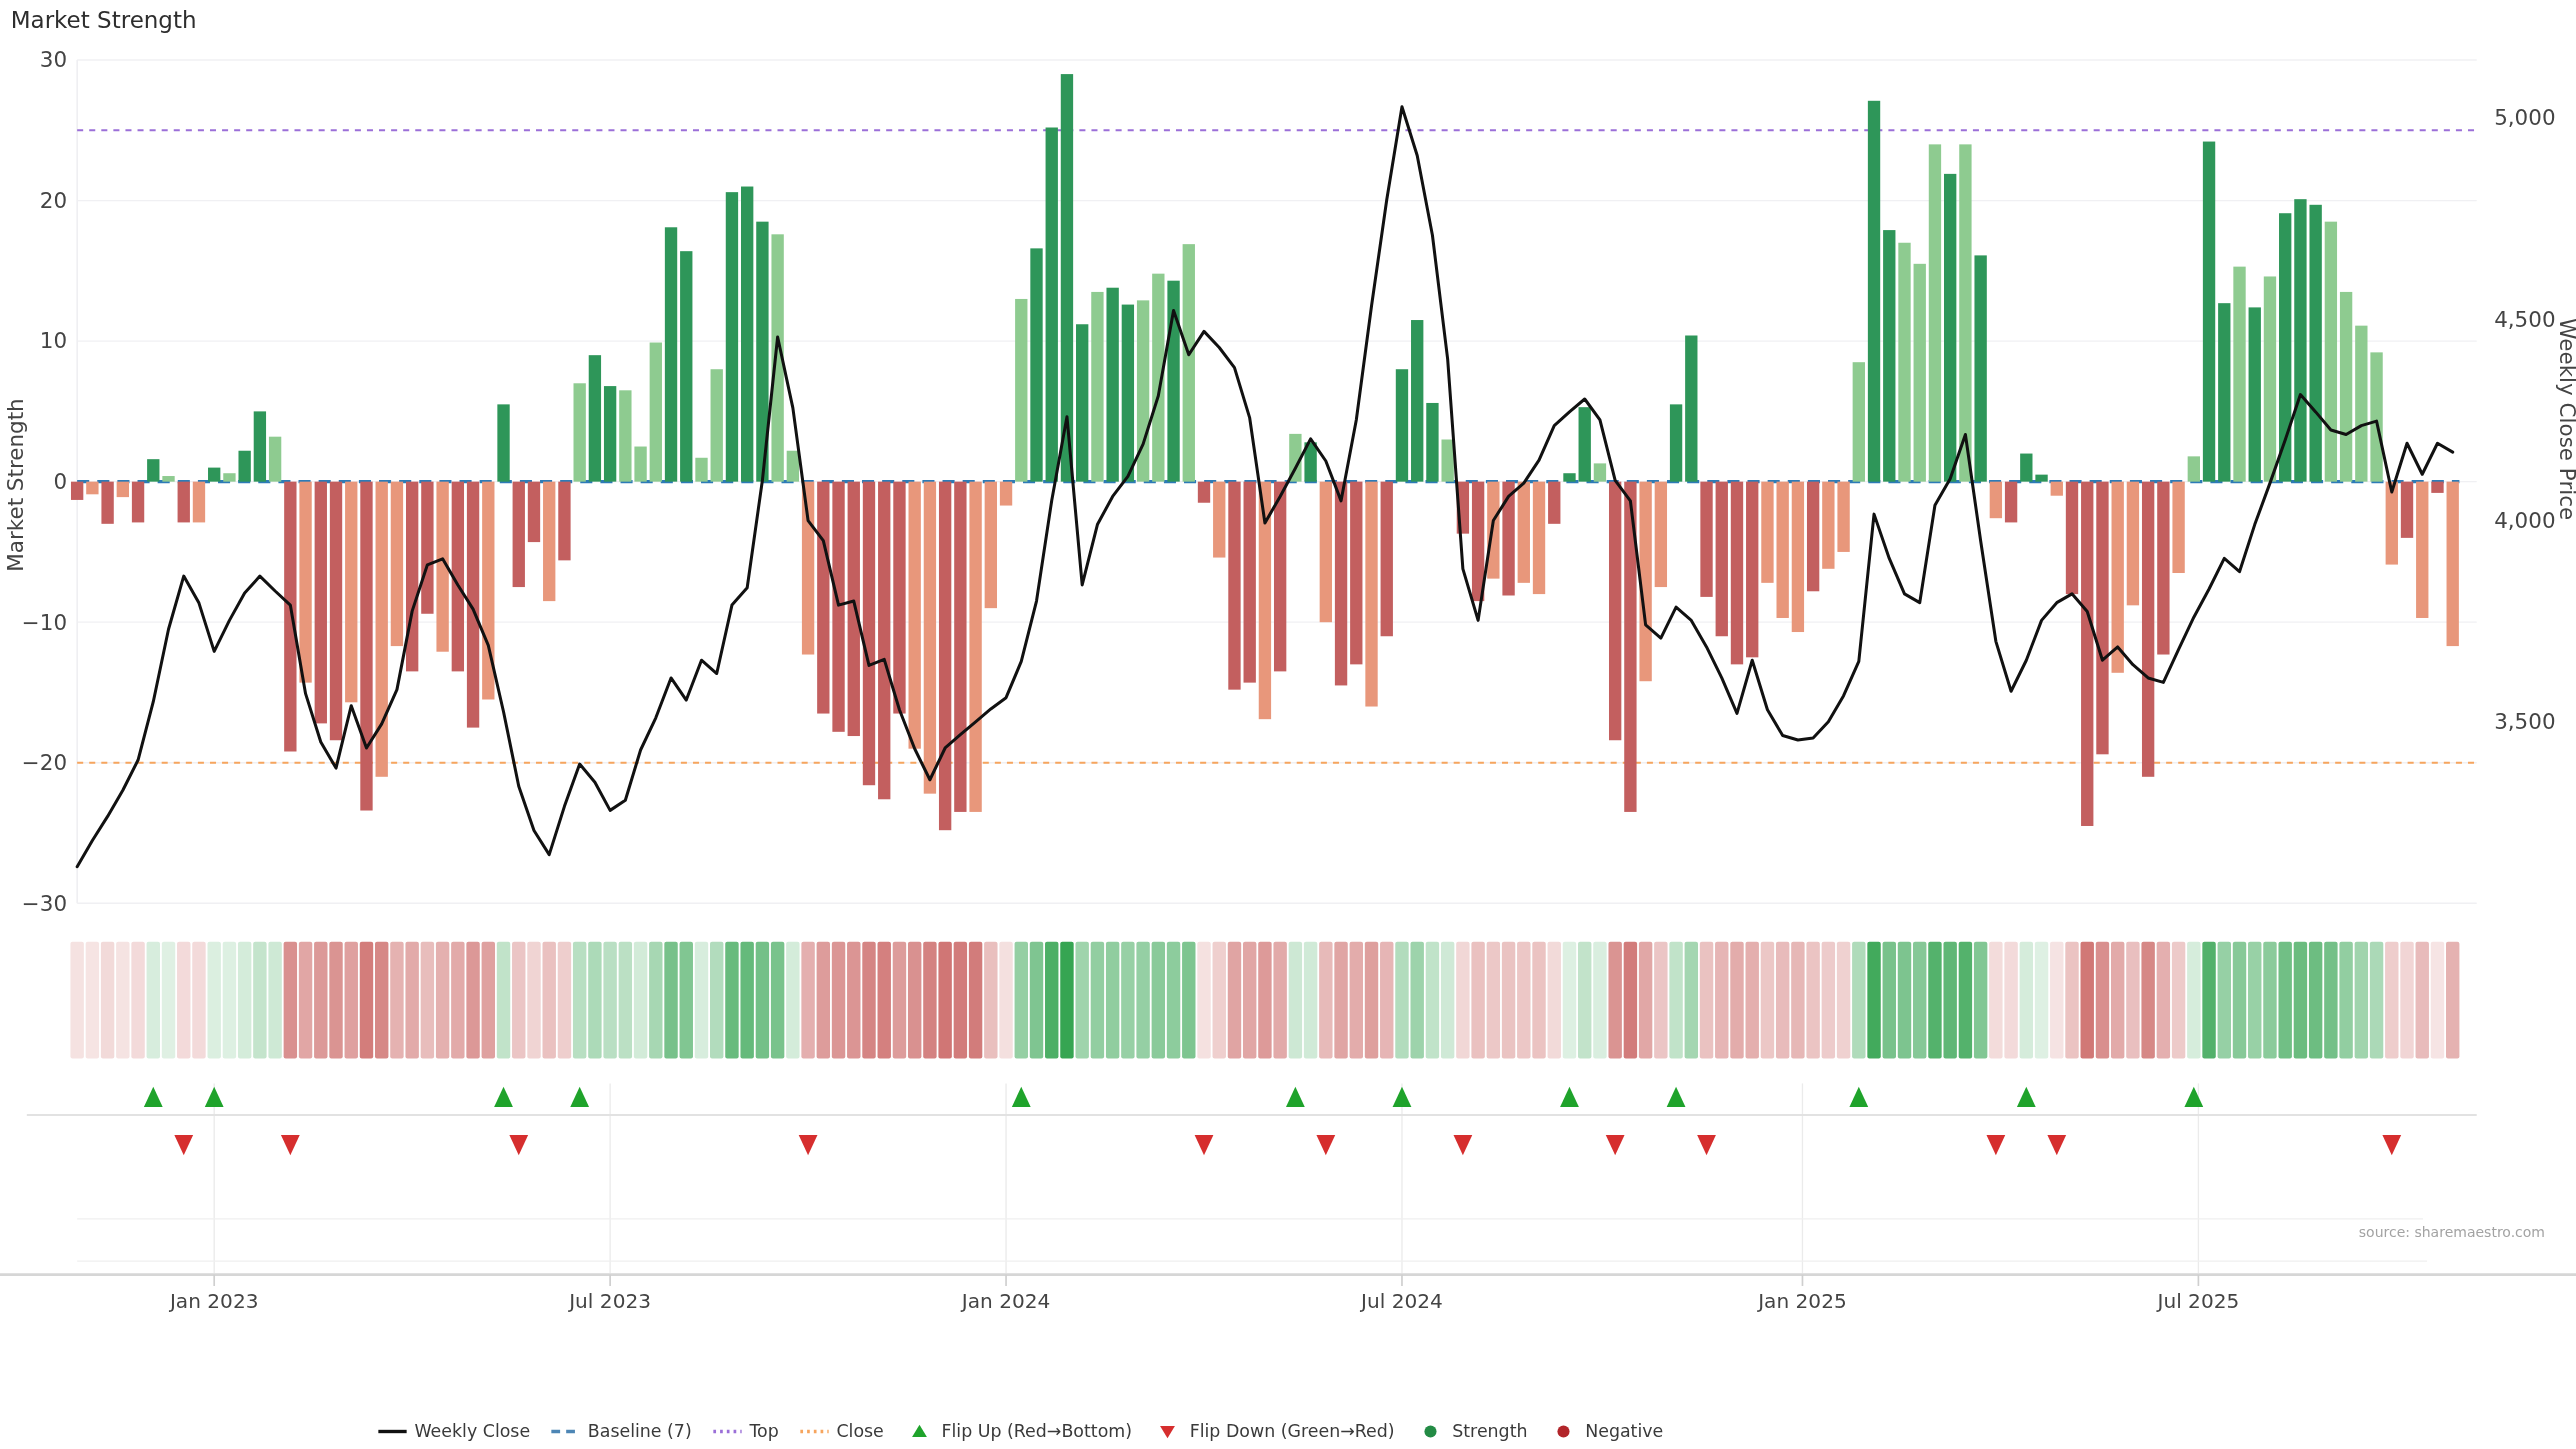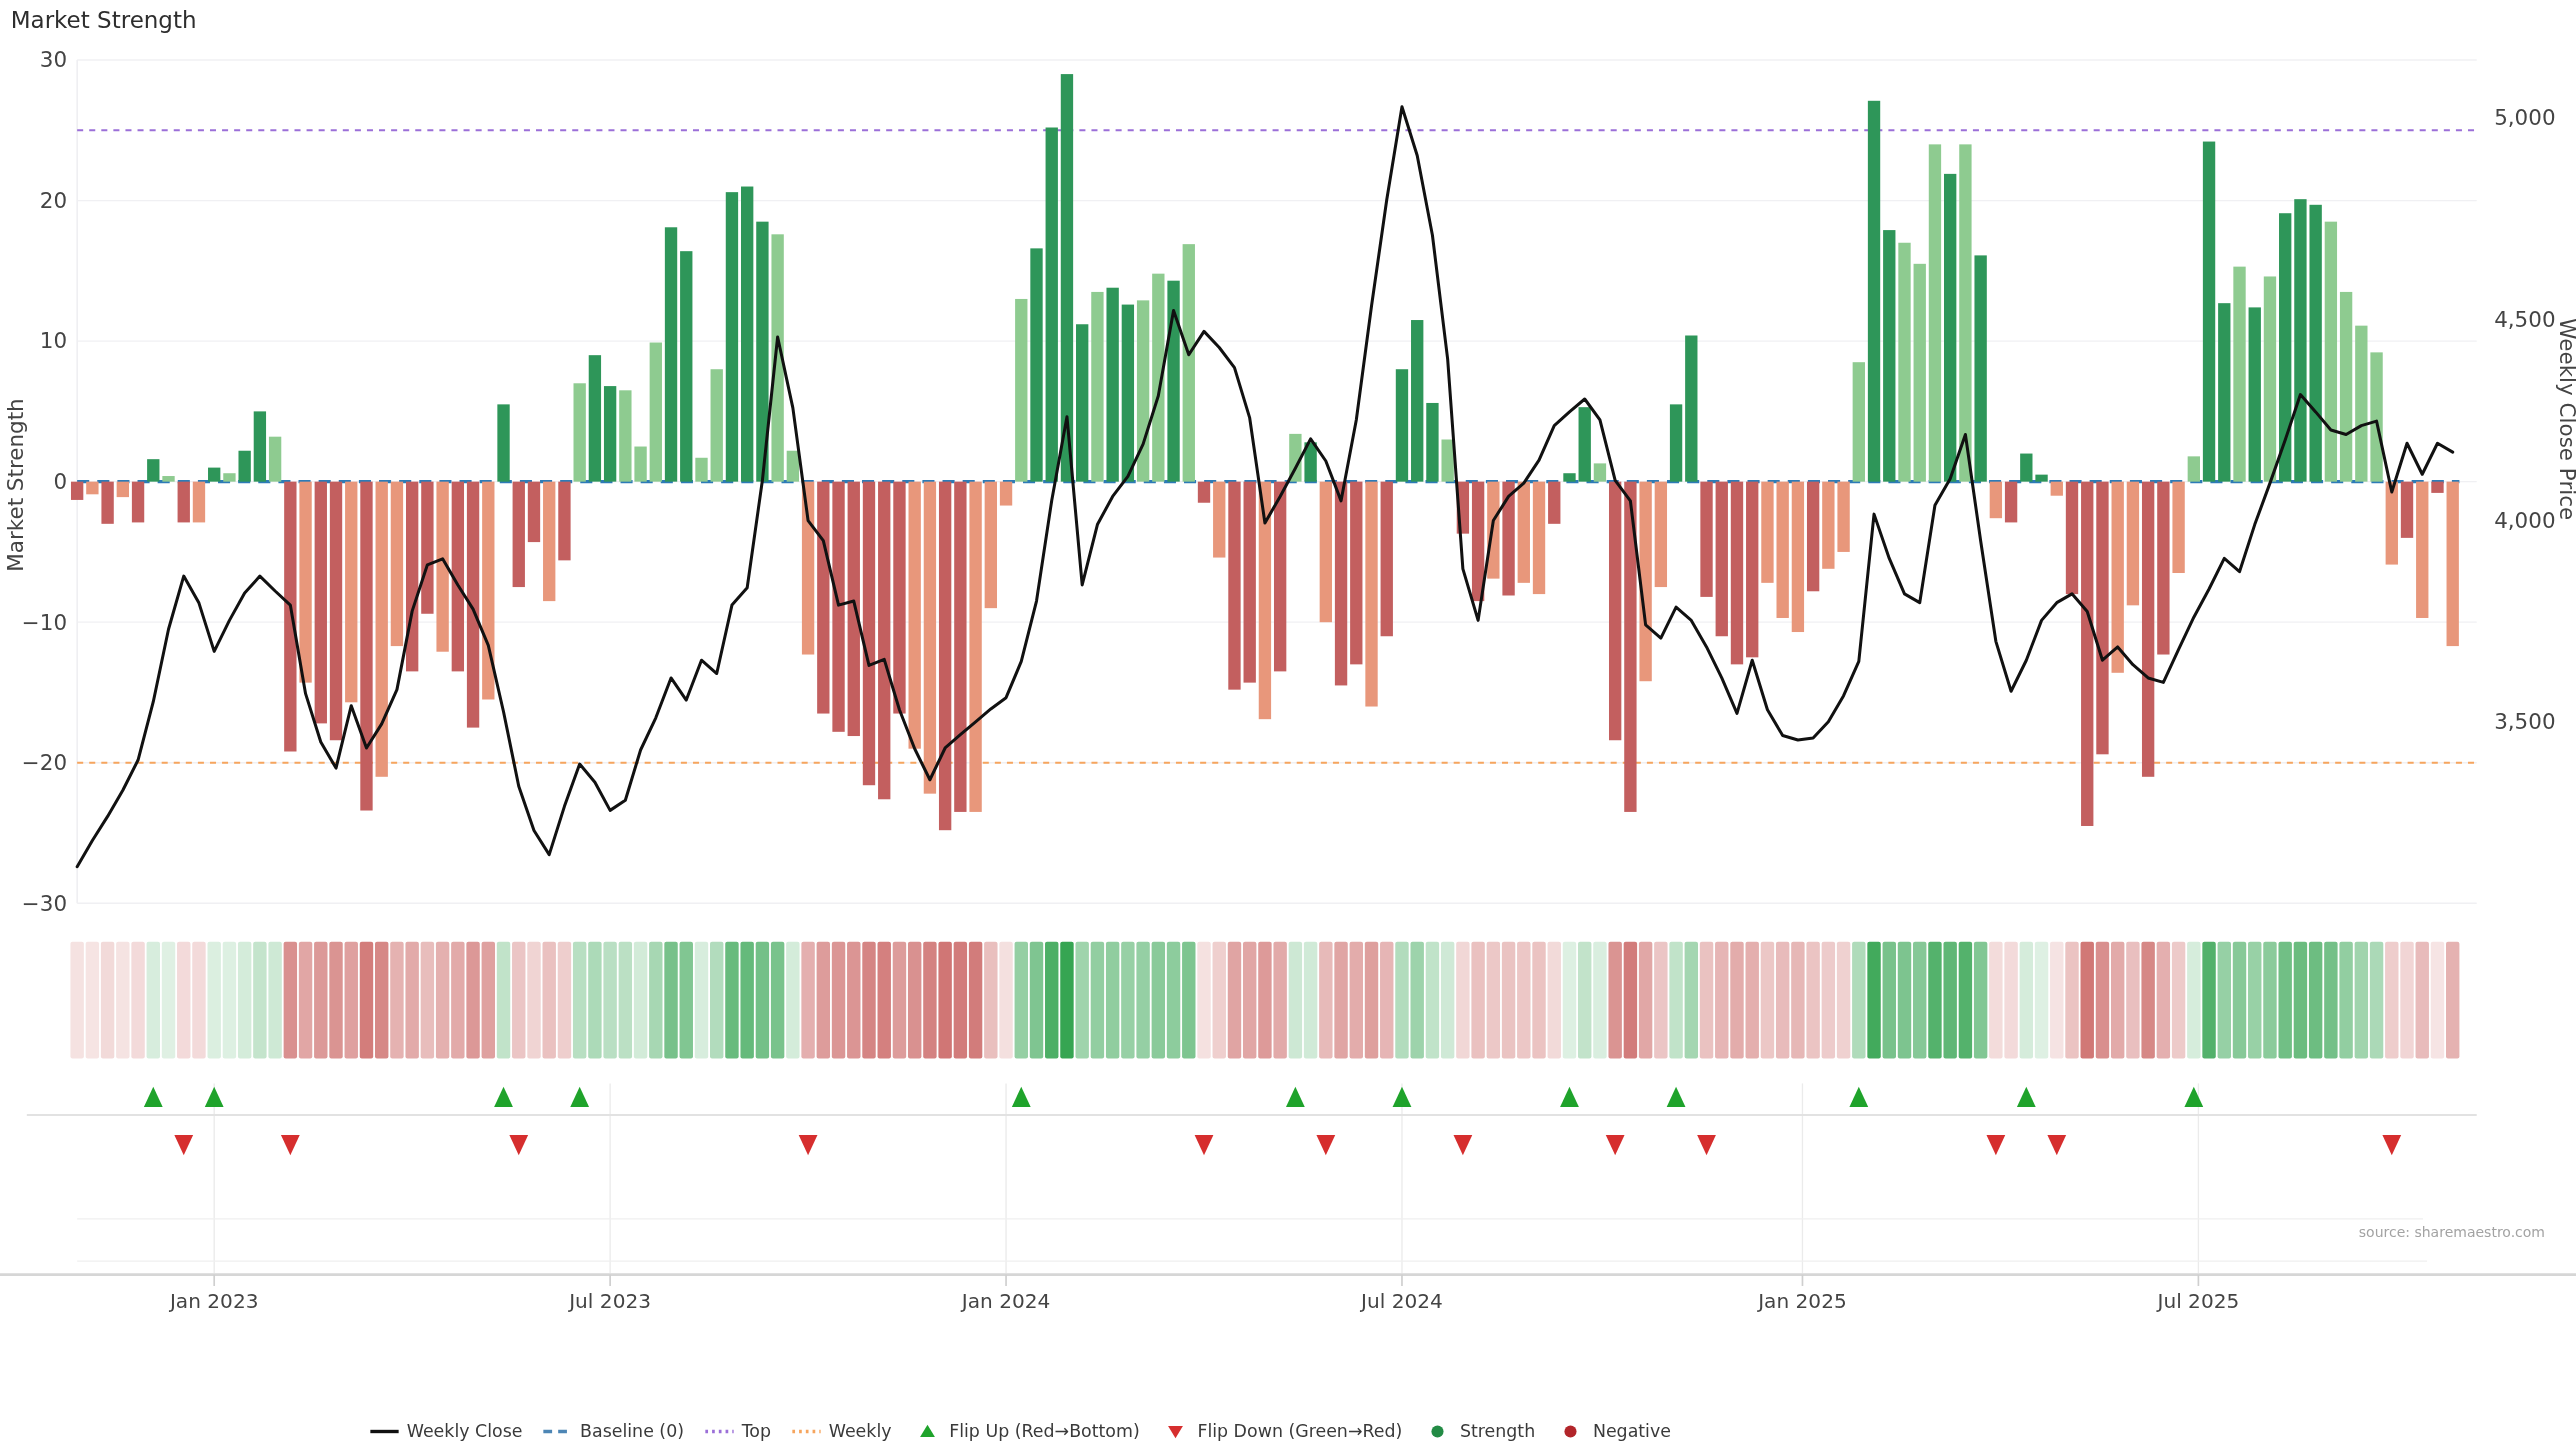--- a/index.html
+++ b/index.html
@@ -425,33 +425,33 @@
       <div class="legend-item">
         <svg width="31" height="19" class="legend-icon" viewBox="0 0 46 28">
           <line x1="2" y1="14" x2="44" y2="14" stroke="#111111" stroke-width="5"></line>
         </svg>
         <span>Weekly Close</span>
       </div>
       <div class="legend-item">
         <svg width="31" height="19" class="legend-icon" viewBox="0 0 46 28">
           <line x1="2" y1="14" x2="44" y2="14" stroke="#4d86b5" stroke-width="5" stroke-dasharray="13 9"></line>
         </svg>
-        <span>Baseline (0)</span>
+        <span>Baseline (7)</span>
       </div>
       <div class="legend-item">
         <svg width="31" height="19" class="legend-icon" viewBox="0 0 46 28">
           <line x1="2" y1="14" x2="44" y2="14" stroke="#9b6fd8" stroke-width="5" stroke-dasharray="4 6"></line>
         </svg>
         <span>Top</span>
       </div>
       <div class="legend-item">
         <svg width="31" height="19" class="legend-icon" viewBox="0 0 46 28">
           <line x1="2" y1="14" x2="44" y2="14" stroke="#f6a55e" stroke-width="5" stroke-dasharray="4 6"></line>
         </svg>
-        <span>Weekly</span>
+        <span>Close</span>
       </div>
       <div class="legend-item">
         <svg width="31" height="19" class="legend-icon" viewBox="0 0 46 28">
           <path d="M 12 22 L 34 22 L 23 4 Z" fill="#1fa32b"></path>
         </svg>
         <span>Flip Up (Red→Bottom)</span>
       </div>
       <div class="legend-item">
         <svg width="31" height="19" class="legend-icon" viewBox="0 0 46 28">
           <path d="M 12 6 L 34 6 L 23 24 Z" fill="#d62e2e"></path>

